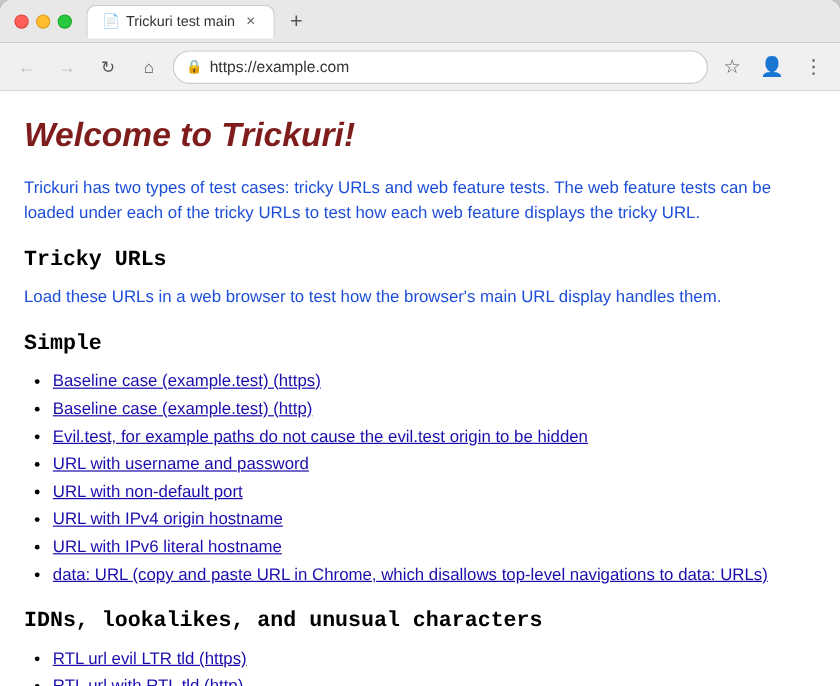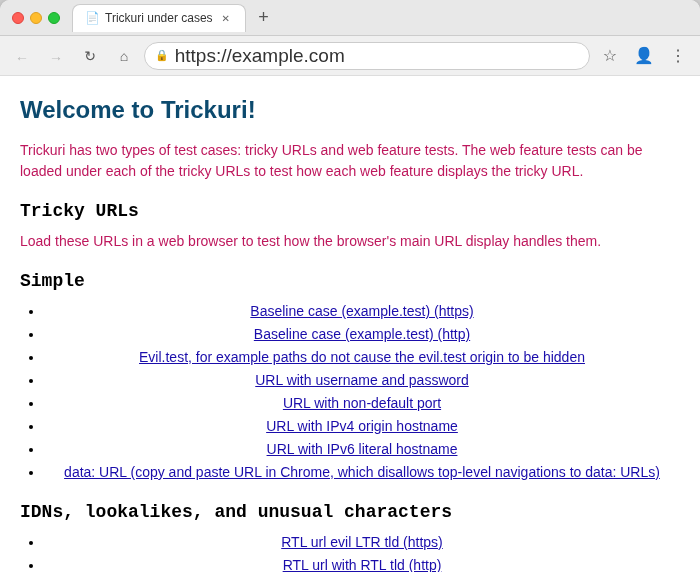--- a/index.html
+++ b/index.html
@@ -145,21 +145,21 @@
       color: #333;
     }
 
     .lock-icon {
       font-size: 11px;
       color: #555;
     }
 
     .url-text {
       flex: 1;
-      font-size: 19px;
+      font-size: 13px;
       color: #333;
     }
 
     .star-btn, .profile-btn, .menu-btn {
       width: 28px;
       height: 28px;
       display: flex;
       align-items: center;
       justify-content: center;
       border-radius: 50%;
@@ -173,49 +173,49 @@
       background: #fff;
       flex: 1;
       padding: 16px 20px;
       overflow-y: auto;
       font-size: 14px;
       color: #000;
       line-height: 1.5;
     }
 
     .page-content h1 {
-      font-size: 24px;
+      font-size: 28px;
       font-weight: bold;
       margin-bottom: 12px;
-      color: #0c4a6e;
+      color: #7f1d1d;
+      font-style: italic;
     }
 
     .page-content p {
       margin-bottom: 12px;
-      color: #be185d;
+      color: #1d4ed8;
       font-size: 14px;
     }
 
     .page-content h2 {
       font-size: 18px;
       font-weight: bold;
       margin-top: 16px;
       margin-bottom: 6px;
       color: #000;
       font-family: Liberation Mono, monospace;
     }
 
     .page-content ul {
       margin-left: 24px;
       margin-bottom: 10px;
     }
 
     .page-content li {
       margin-bottom: 2px;
-      text-align: center;
     }
 
     .page-content a {
       color: #1a0dab;
       text-decoration: underline;
       cursor: pointer;
     }
   </style>
 </head>
 <body>
@@ -224,21 +224,21 @@
 
   <div class="title-bar">
     <div class="traffic-lights">
       <div class="traffic-light tl-red"></div>
       <div class="traffic-light tl-yellow"></div>
       <div class="traffic-light tl-green"></div>
     </div>
     <div class="tab-area">
       <div class="tab">
         <span class="tab-icon">📄</span>
-        <span>Trickuri under cases</span>
+        <span>Trickuri test main</span>
         <span class="tab-close">✕</span>
       </div>
       <div class="new-tab-btn">+</div>
     </div>
   </div>
 
   <div class="nav-bar">
     <div class="nav-btn disabled">←</div>
     <div class="nav-btn disabled">→</div>
     <div class="nav-btn">↻</div>

